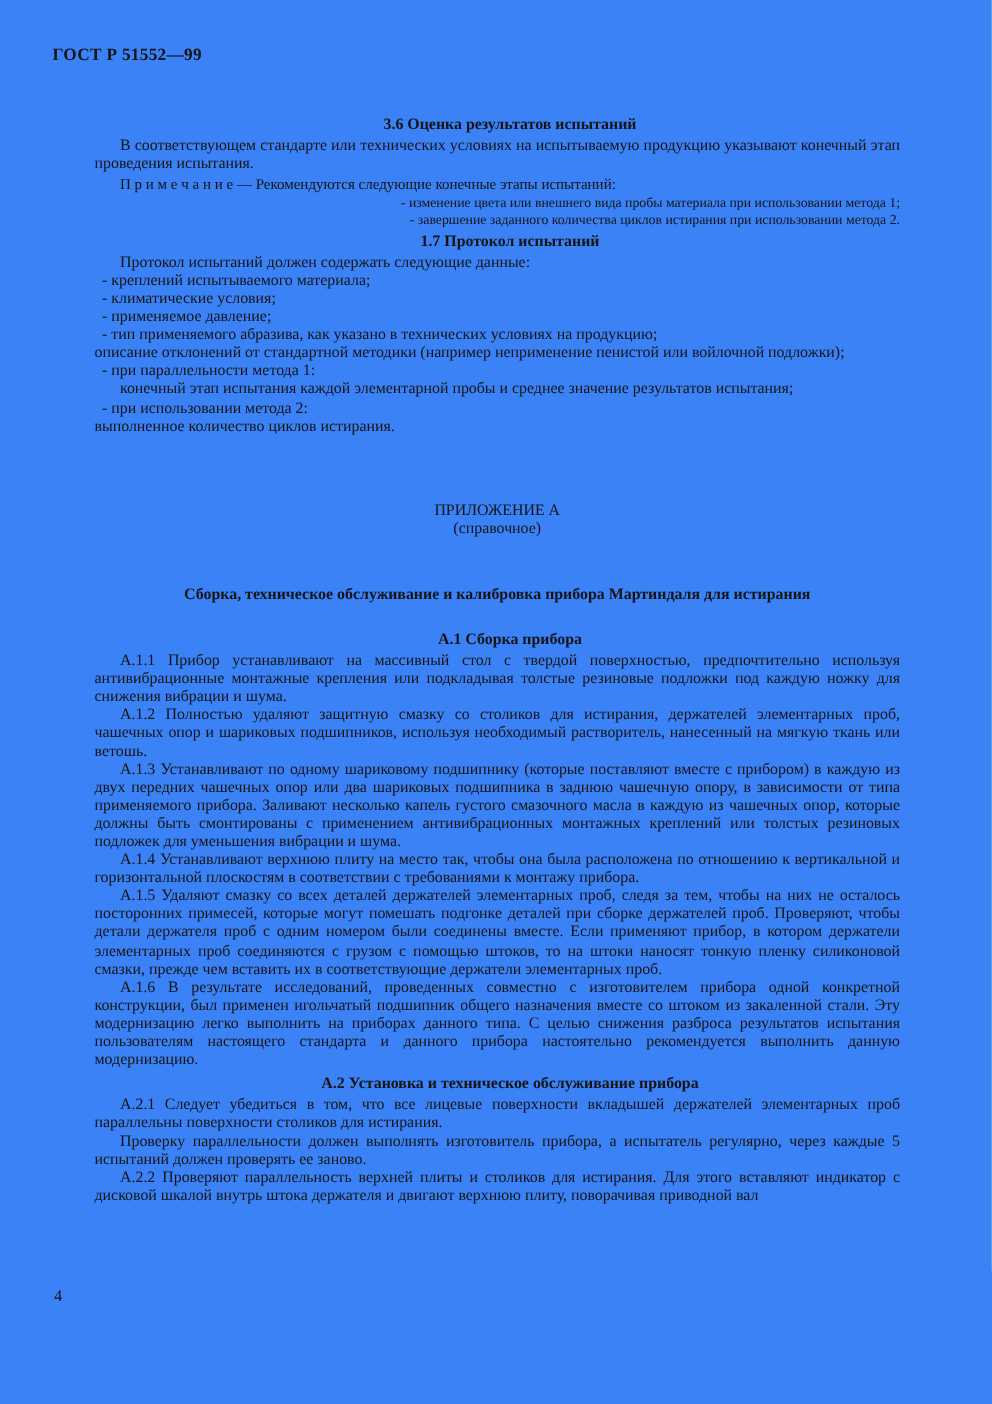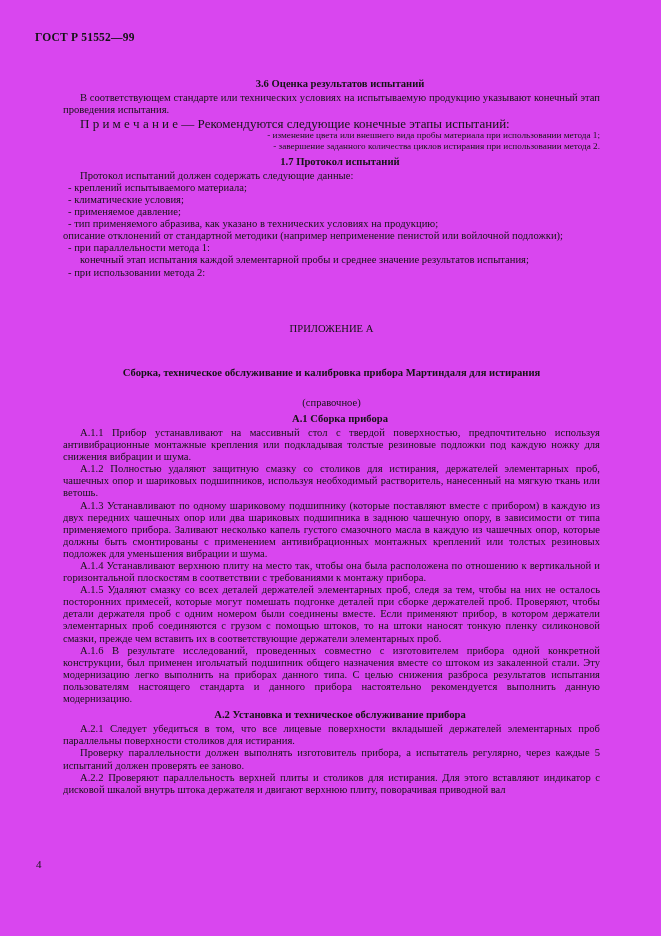--- a/index.html
+++ b/index.html
@@ -5,21 +5,21 @@
   html, body { margin: 0; padding: 0; }
   body {
     background: #e8e8e8;
     font-family: "Liberation Serif", serif;
     -webkit-font-smoothing: antialiased;
   }
   .page {
     position: relative;
     width: 661px;
     height: 936px;
-    background: #d946ef;
+    background: #3b82f6;
     color: #141414;
     overflow: hidden;
   }
   .doc-header {
     position: absolute;
     left: 35px;
     top: 31px;
     font-weight: bold;
     font-size: 11.5px;
     letter-spacing: 0.2px;
@@ -46,21 +46,21 @@
     margin-top: 4px;
     margin-bottom: 2px;
   }
   .para { text-indent: 17px; }
   .plain { text-indent: 0; }
   .list-item {
     padding-left: 5px;
     text-align: left;
   }
   .note {
-    font-size: 13px;
+    font-size: 10px;
     line-height: 10.8px;
     text-indent: 17px;
     text-align: left;
     margin-top: 3px;
   }
   .note-item {
     font-size: 9.2px;
     line-height: 10.8px;
     padding-left: 8px;
     text-align: right;
@@ -97,23 +97,24 @@
       <div class="blk heading">1.7 Протокол испытаний</div>
       <div class="blk para">Протокол испытаний должен содержать следующие данные:</div>
       <div class="blk list-item">- креплений испытываемого материала;</div>
       <div class="blk list-item">- климатические условия;</div>
       <div class="blk list-item">- применяемое давление;</div>
       <div class="blk list-item">- тип применяемого абразива, как указано в технических условиях на продукцию;</div>
       <div class="blk plain">описание отклонений от стандартной методики (например неприменение пенистой или войлочной подложки);</div>
       <div class="blk list-item">- при параллельности метода 1:</div>
       <div class="blk para">конечный этап испытания каждой элементарной пробы и среднее значение результатов испытания;</div>
       <div class="blk list-item">- при использовании метода 2:</div>
+      <div class="blk plain">выполненное количество циклов истирания.</div>
       <div class="blk appendix-title">ПРИЛОЖЕНИЕ А</div>
+      <div class="blk appendix-subtitle">(справочное)</div>
       <div class="blk section-title">Сборка, техническое обслуживание и калибровка прибора Мартиндаля для истирания</div>
-      <div class="blk appendix-subtitle">(справочное)</div>
       <div class="blk heading">А.1 Сборка прибора</div>
       <div class="blk para">А.1.1 Прибор устанавливают на массивный стол с твердой поверхностью, предпочтительно используя антивибрационные монтажные крепления или подкладывая толстые резиновые подложки под каждую ножку для снижения вибрации и шума.</div>
       <div class="blk para">А.1.2 Полностью удаляют защитную смазку со столиков для истирания, держателей элементарных проб, чашечных опор и шариковых подшипников, используя необходимый растворитель, нанесенный на мягкую ткань или ветошь.</div>
       <div class="blk para">А.1.3 Устанавливают по одному шариковому подшипнику (которые поставляют вместе с прибором) в каждую из двух передних чашечных опор или два шариковых подшипника в заднюю чашечную опору, в зависимости от типа применяемого прибора. Заливают несколько капель густого смазочного масла в каждую из чашечных опор, которые должны быть смонтированы с применением антивибрационных монтажных креплений или толстых резиновых подложек для уменьшения вибрации и шума.</div>
       <div class="blk para">А.1.4 Устанавливают верхнюю плиту на место так, чтобы она была расположена по отношению к вертикальной и горизонтальной плоскостям в соответствии с требованиями к монтажу прибора.</div>
       <div class="blk para">А.1.5 Удаляют смазку со всех деталей держателей элементарных проб, следя за тем, чтобы на них не осталось посторонних примесей, которые могут помешать подгонке деталей при сборке держателей проб. Проверяют, чтобы детали держателя проб с одним номером были соединены вместе. Если применяют прибор, в котором держатели элементарных проб соединяются с грузом с помощью штоков, то на штоки наносят тонкую пленку силиконовой смазки, прежде чем вставить их в соответствующие держатели элементарных проб.</div>
       <div class="blk para">А.1.6 В результате исследований, проведенных совместно с изготовителем прибора одной конкретной конструкции, был применен игольчатый подшипник общего назначения вместе со штоком из закаленной стали. Эту модернизацию легко выполнить на приборах данного типа. С целью снижения разброса результатов испытания пользователям настоящего стандарта и данного прибора настоятельно рекомендуется выполнить данную модернизацию.</div>
       <div class="blk heading">А.2 Установка и техническое обслуживание прибора</div>
       <div class="blk para">А.2.1 Следует убедиться в том, что все лицевые поверхности вкладышей держателей элементарных проб параллельны поверхности столиков для истирания.</div>
       <div class="blk para">Проверку параллельности должен выполнять изготовитель прибора, а испытатель регулярно, через каждые 5 испытаний должен проверять ее заново.</div>

